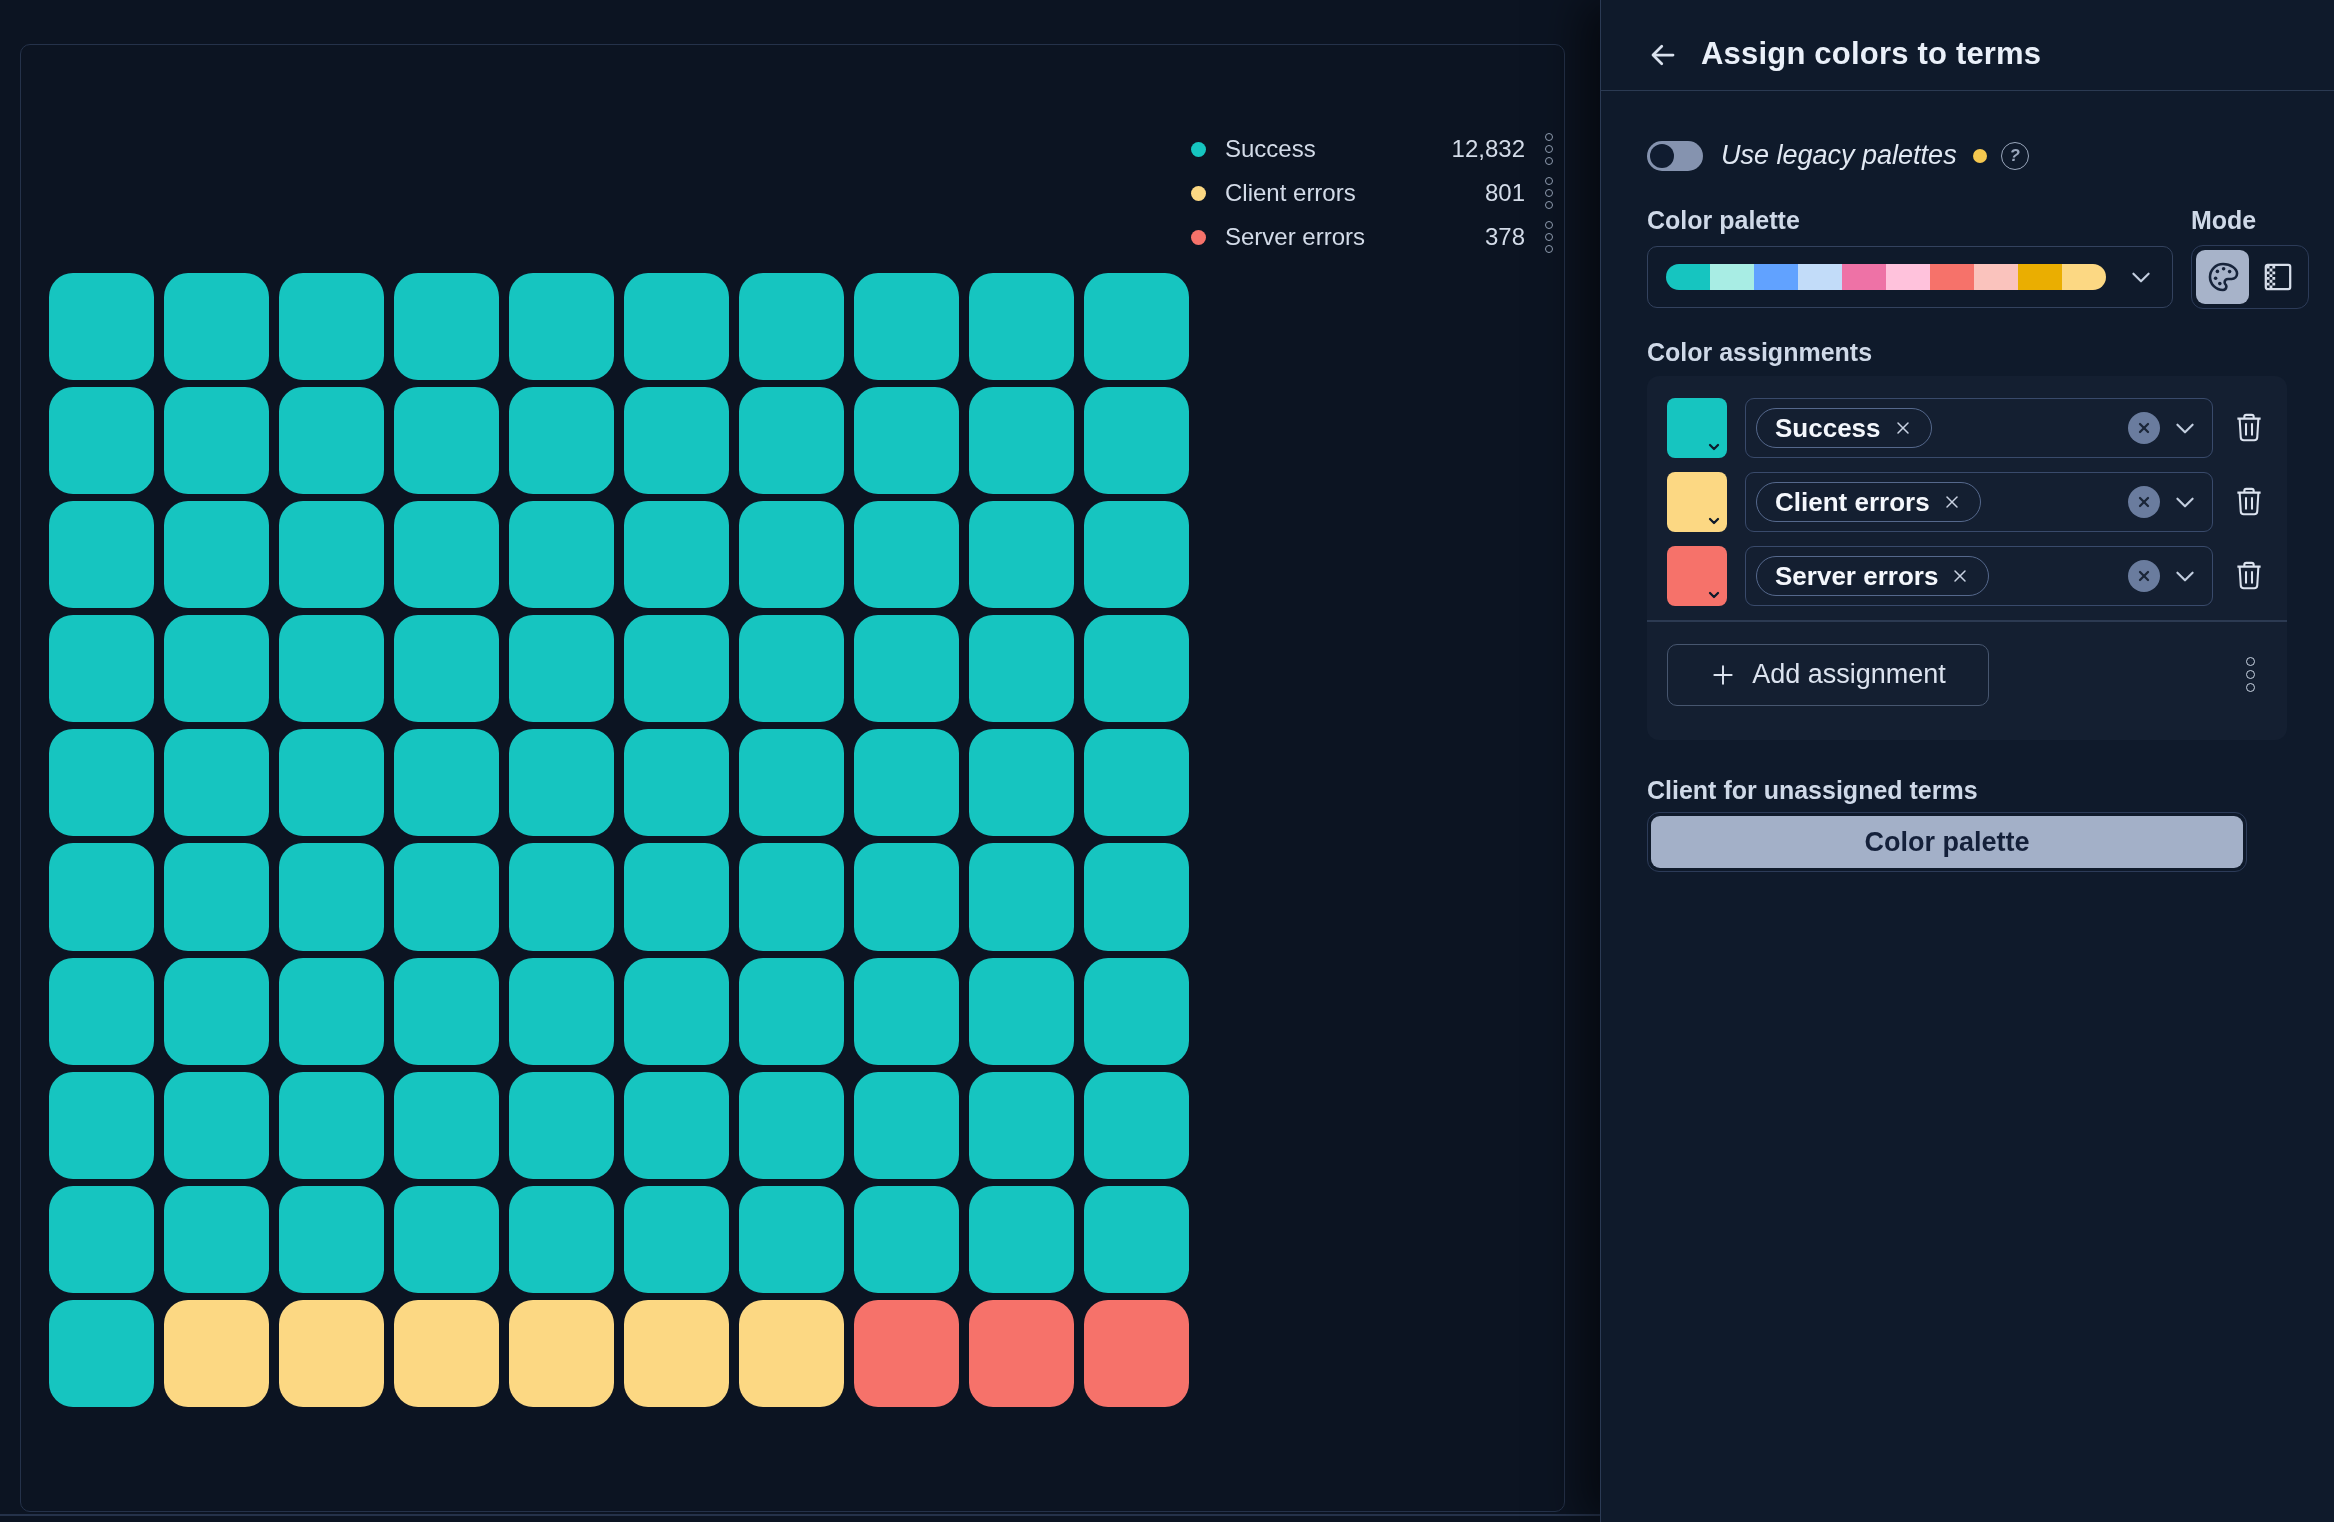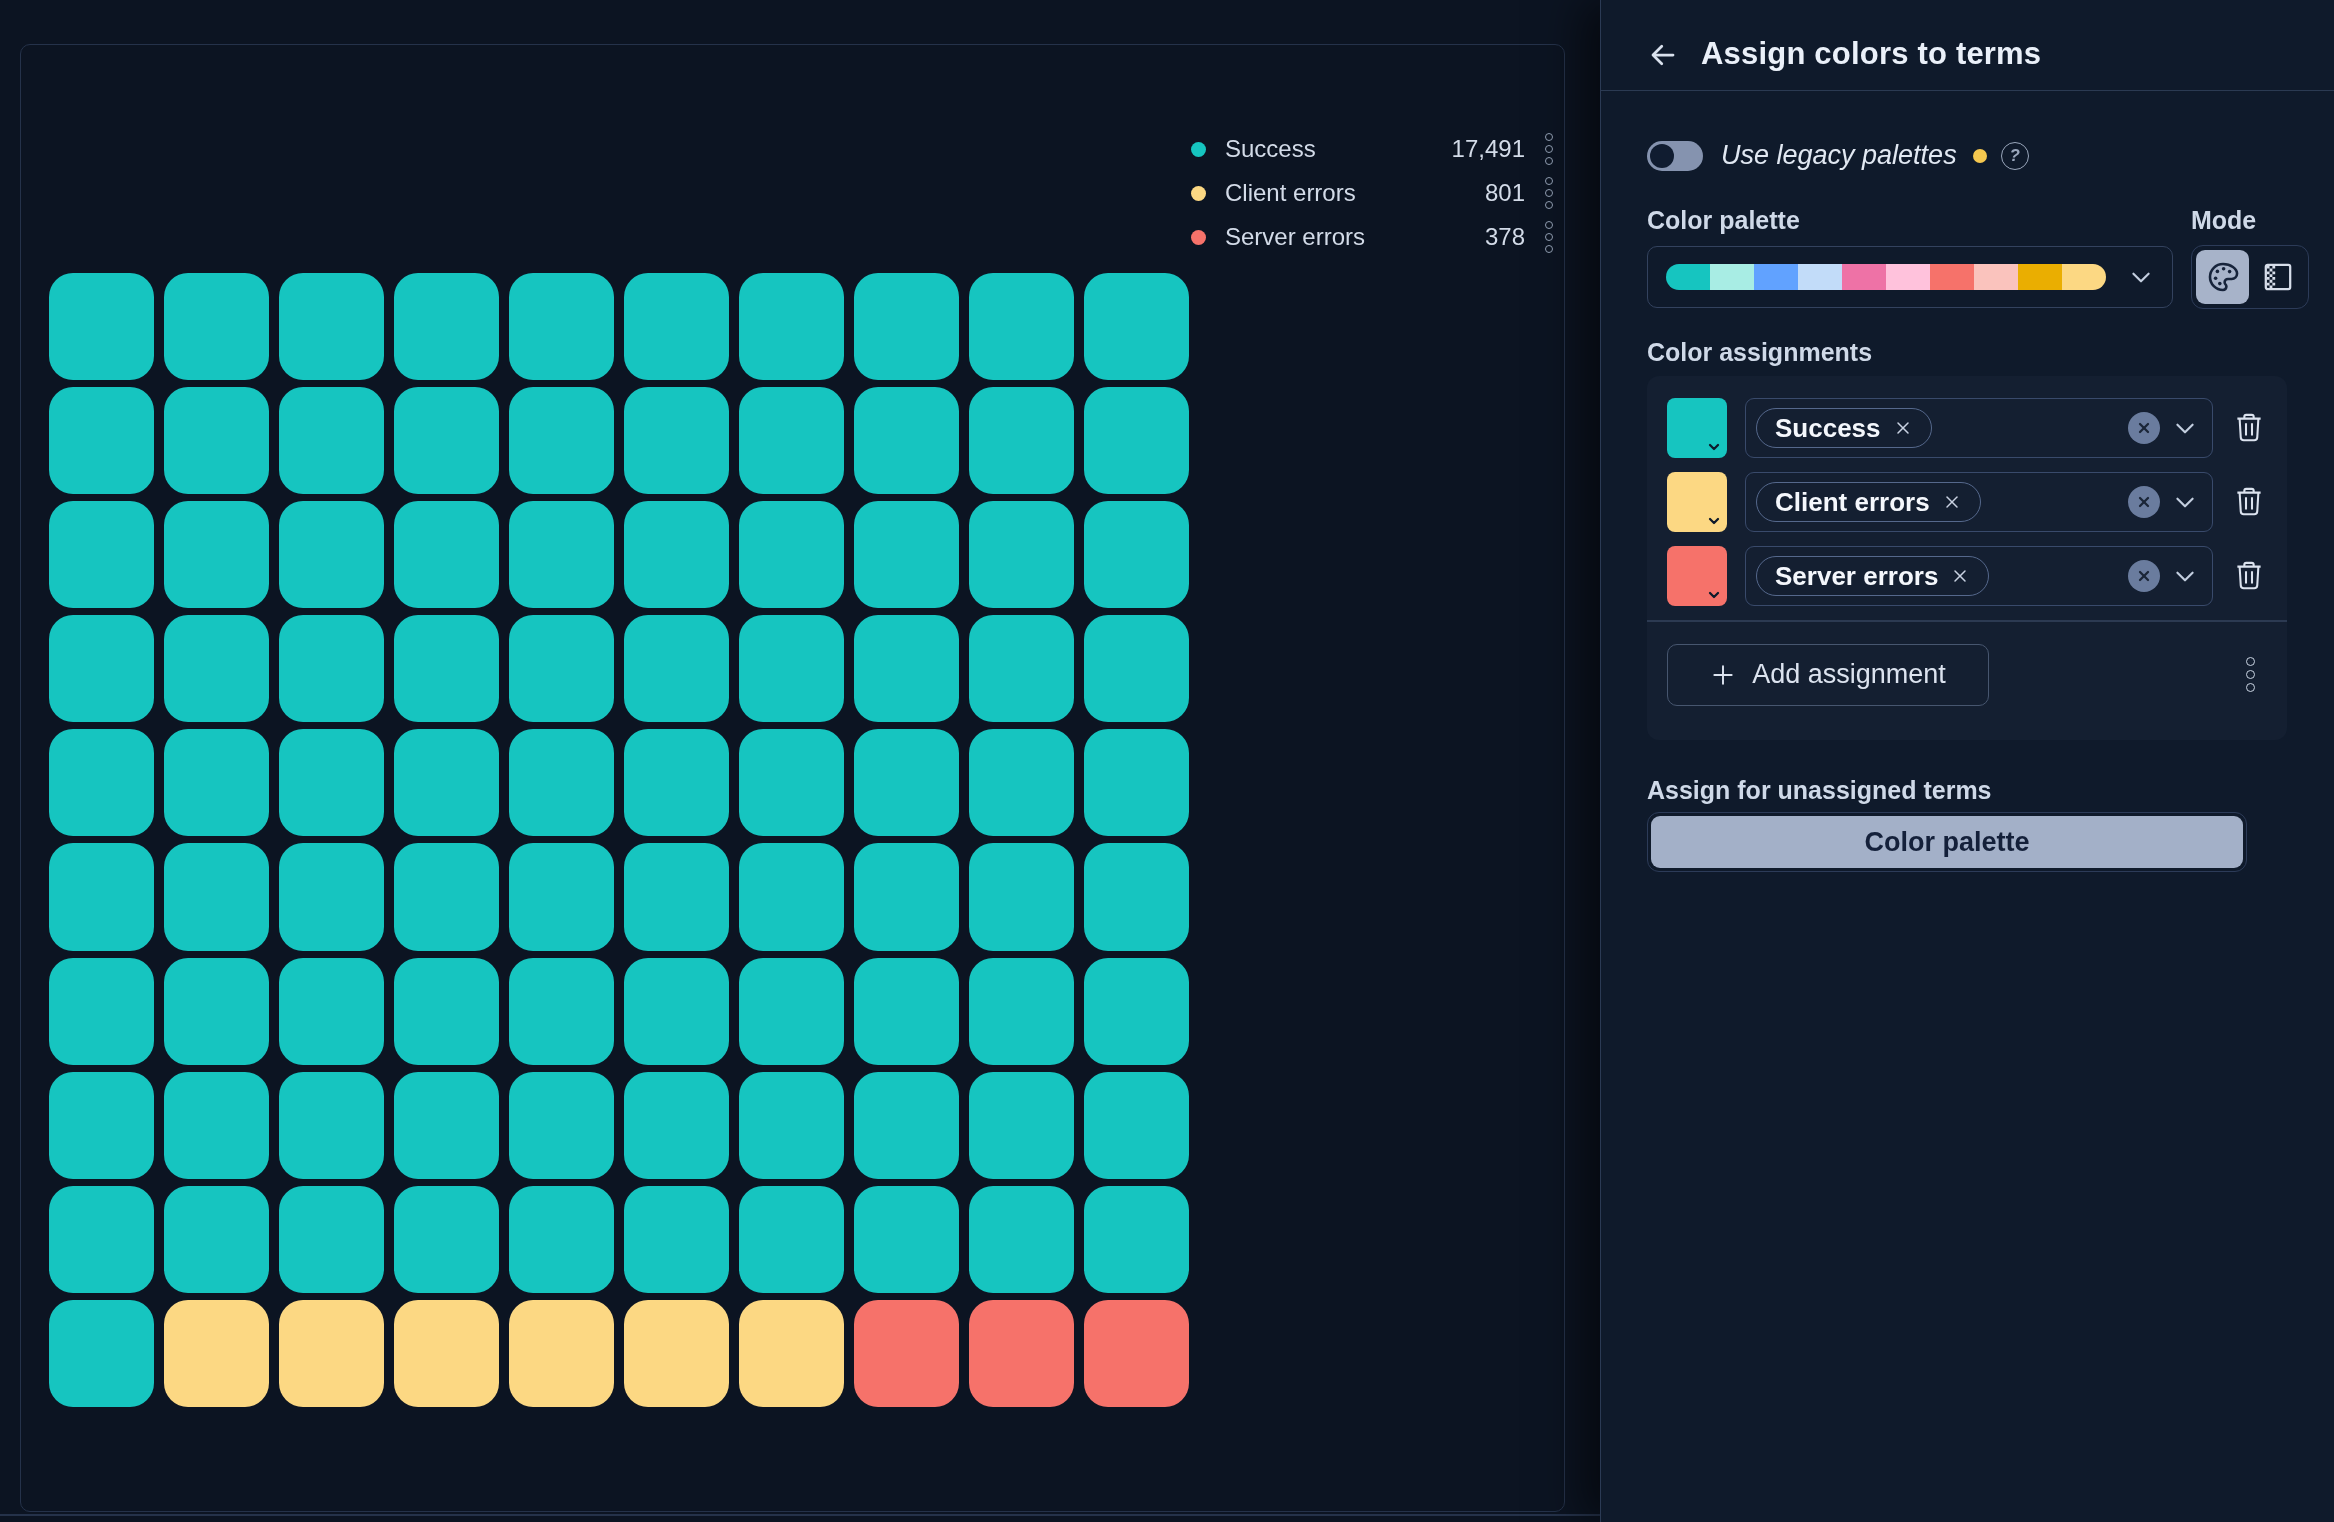--- a/index.html
+++ b/index.html
@@ -112,21 +112,21 @@
 <body>
 
 <div class="screen">
 
   <div class="chart-panel">
 
     <div class="legend">
       <div class="legend-row">
         <span class="legend-dot" style="background: rgb(22, 197, 192);"></span>
         <span class="legend-label">Success</span>
-        <span class="legend-value">17,491</span>
+        <span class="legend-value">12,832</span>
         <span class="kebab">
             <i></i>
             <i></i>
             <i></i>
           </span>
       </div>
       <div class="legend-row">
         <span class="legend-dot" style="background: rgb(252, 216, 131);"></span>
         <span class="legend-label">Client errors</span>
         <span class="legend-value">801</span>
@@ -437,20 +437,20 @@
           <span>Add assignment</span>
         </button>
         <span class="kebab">
             <i></i>
             <i></i>
             <i></i>
           </span>
       </div>
     </div>
 
-    <span class="form-label" style="left:46px; top:776px;">Assign for unassigned terms</span>
+    <span class="form-label" style="left:46px; top:776px;">Client for unassigned terms</span>
 
     <div class="seg-control">
       <button class="seg-option selected">Color palette</button>
     </div>
 
   </div>
 </div>
 
 </body></html>

